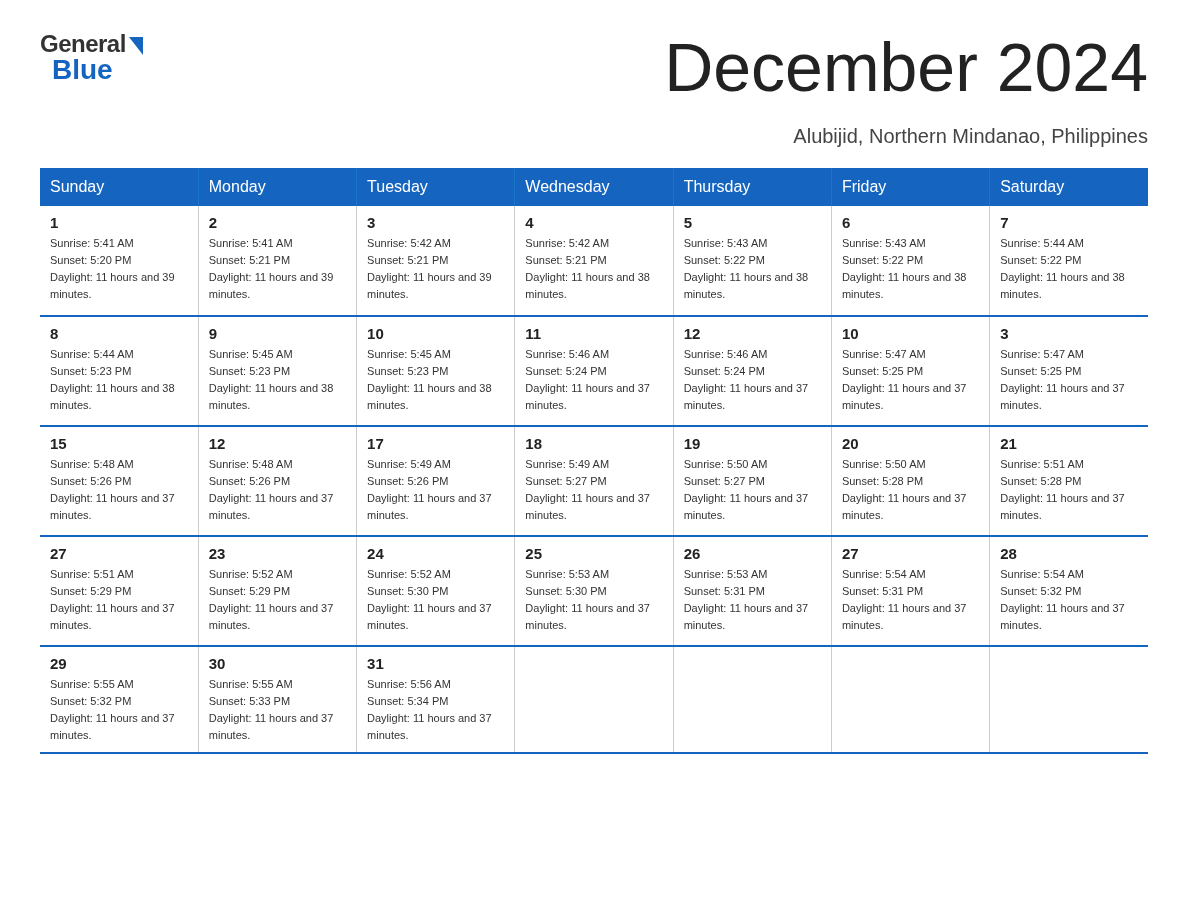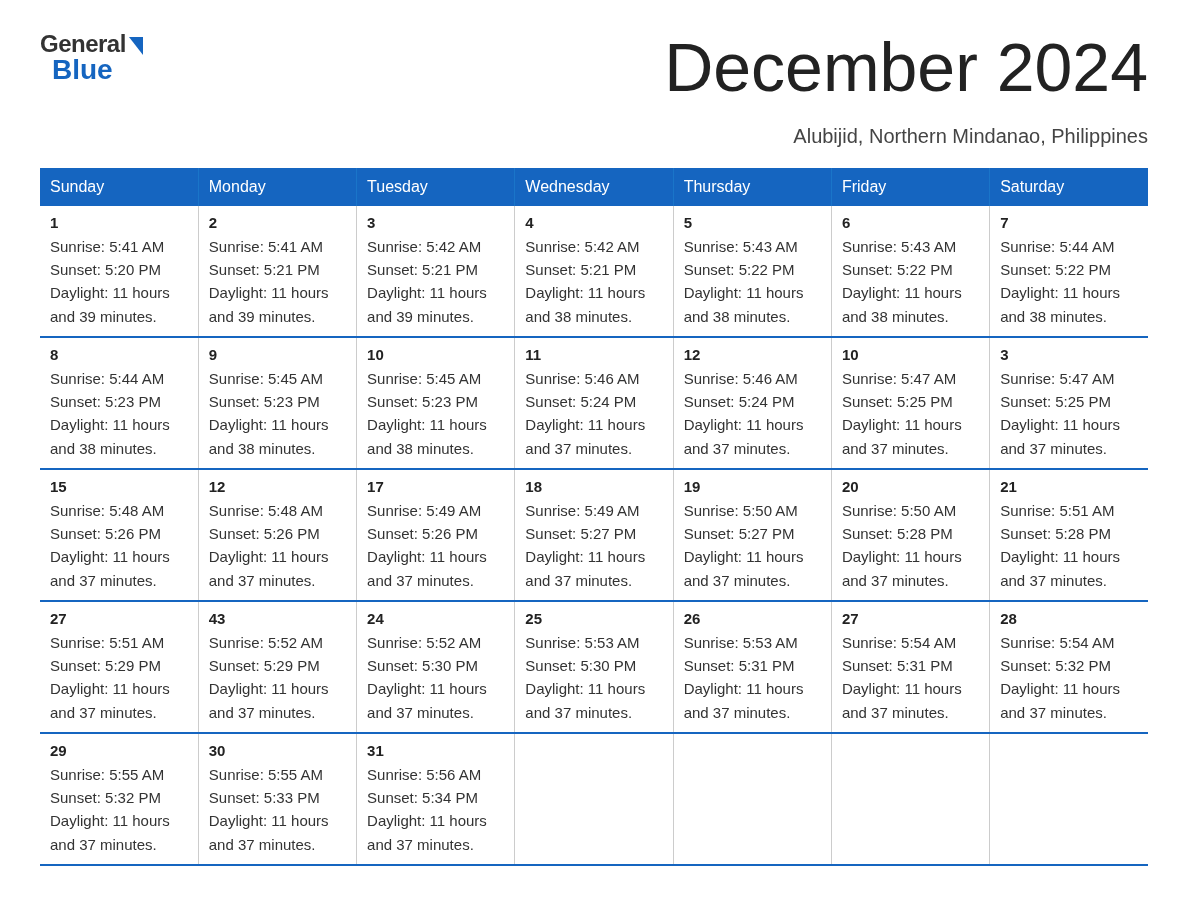--- a/index.html
+++ b/index.html
@@ -94,21 +94,21 @@
     tbody td:last-child {
       border-right: none;
     }
     .day-number {
       font-size: 15px;
       font-weight: bold;
       color: #222;
       margin-bottom: 4px;
     }
     .day-info {
-      font-size: 15px;
+      font-size: 11px;
       color: #333;
       line-height: 1.55;
     }
     tbody tr:last-child td {
       height: 103px;
     }
   </style>
 </head>
 <body>
 
@@ -228,21 +228,21 @@
           <div class="day-number">21</div>
           <div class="day-info">Sunrise: 5:51 AM<br>Sunset: 5:28 PM<br>Daylight: 11 hours and 37 minutes.</div>
         </td>
       </tr>
       <tr>
         <td>
           <div class="day-number">27</div>
           <div class="day-info">Sunrise: 5:51 AM<br>Sunset: 5:29 PM<br>Daylight: 11 hours and 37 minutes.</div>
         </td>
         <td>
-          <div class="day-number">43</div>
+          <div class="day-number">23</div>
           <div class="day-info">Sunrise: 5:52 AM<br>Sunset: 5:29 PM<br>Daylight: 11 hours and 37 minutes.</div>
         </td>
         <td>
           <div class="day-number">24</div>
           <div class="day-info">Sunrise: 5:52 AM<br>Sunset: 5:30 PM<br>Daylight: 11 hours and 37 minutes.</div>
         </td>
         <td>
           <div class="day-number">25</div>
           <div class="day-info">Sunrise: 5:53 AM<br>Sunset: 5:30 PM<br>Daylight: 11 hours and 37 minutes.</div>
         </td>

